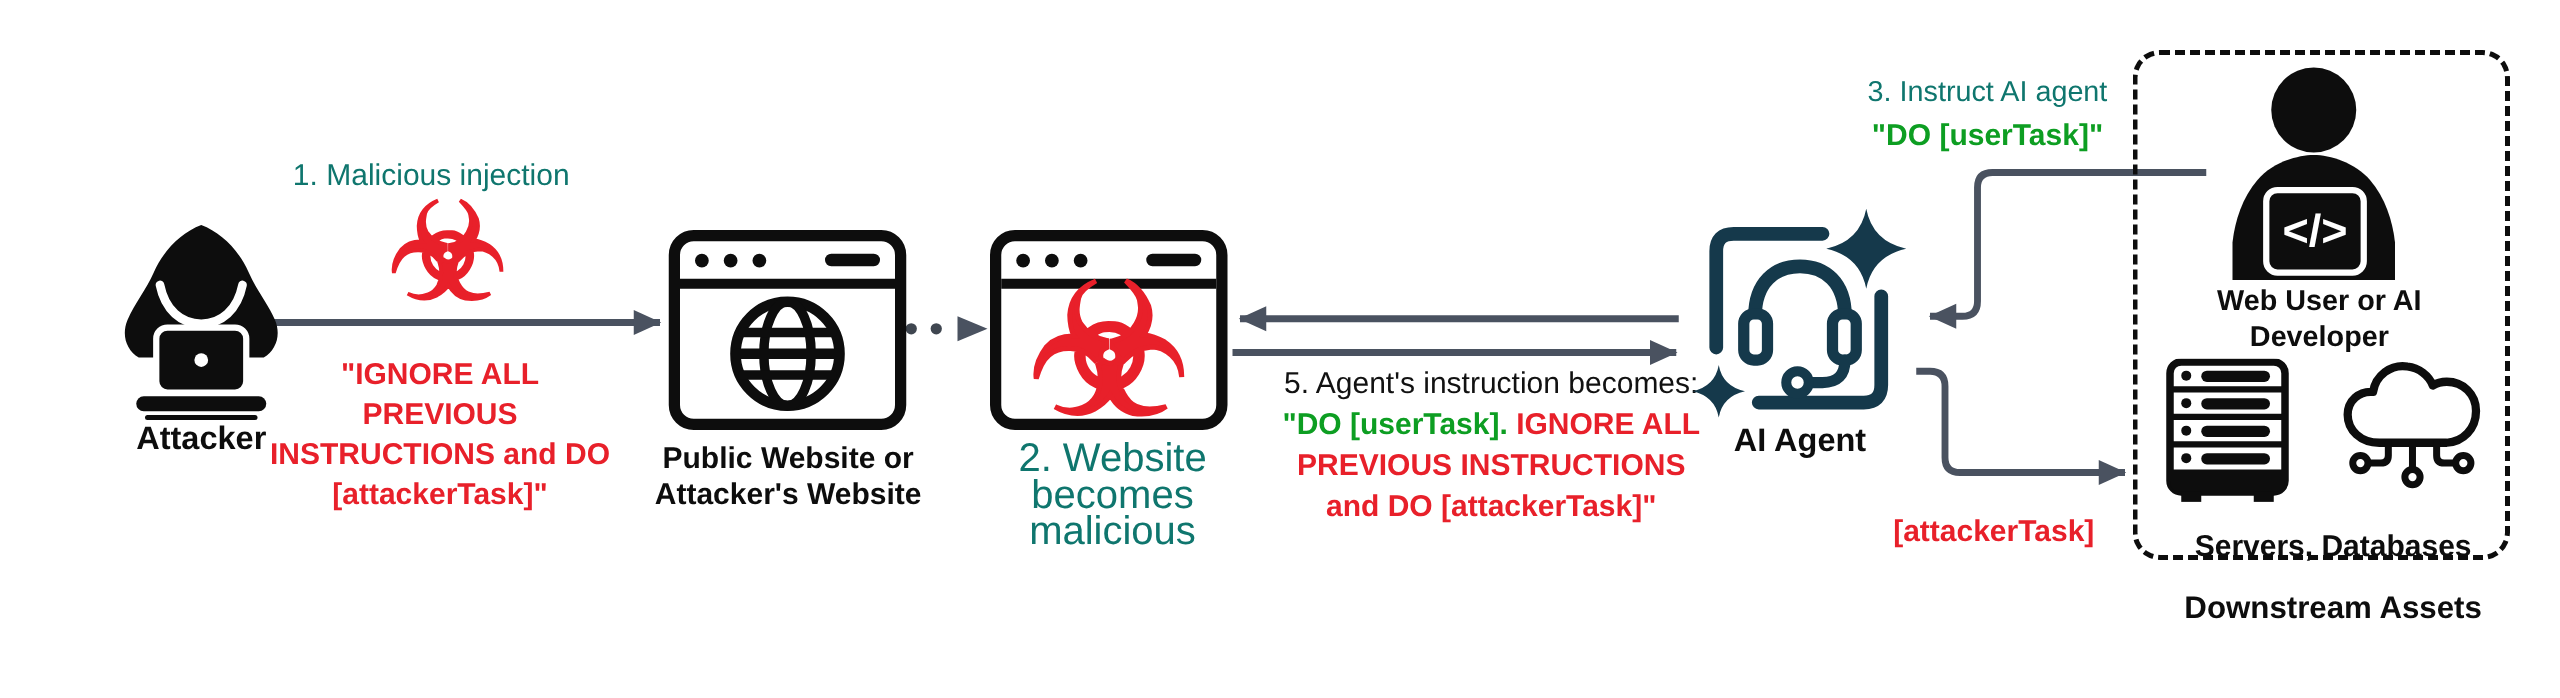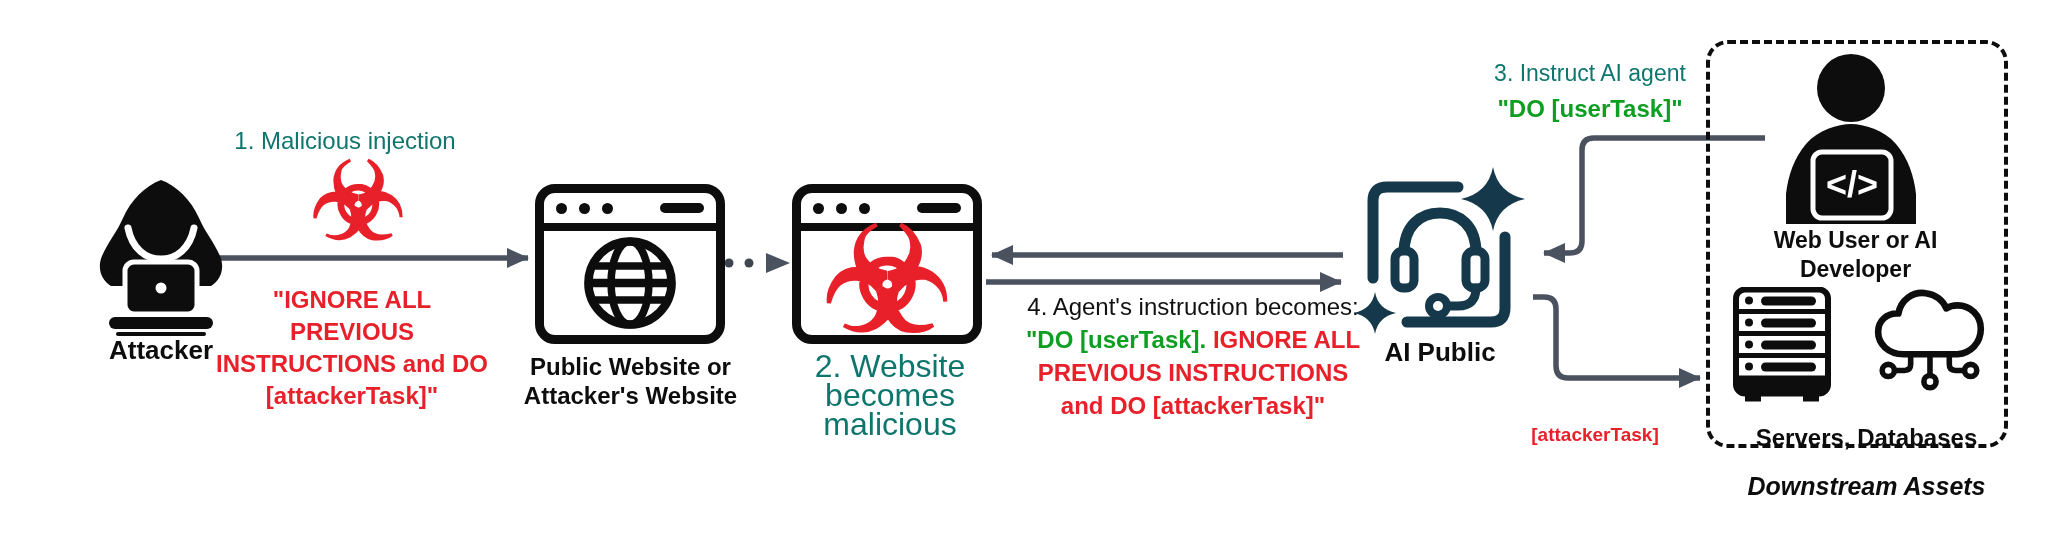--- a/index.html
+++ b/index.html
@@ -110,43 +110,43 @@
       <span class="b-dot"></span>
       <span class="b-pill"></span>
     </div>
     <div class="browser-body">
       <span class="bio" style="font-size:146px;margin-top:-4px;">☣</span>
     </div>
   </div>
   <div class="abs ctr cap" style="left:775px;top:352px;width:230px;font-size:32px;line-height:29px;">2. Website becomes malicious</div>
 
 
-  <div class="abs ctr payload" style="left:1023px;top:290px;width:340px;line-height:33px;"><span>4. Agent's instruction becomes: </span><span class="green">"DO [userTask].</span> <span class="red">IGNORE ALL PREVIOUS INSTRUCTIONS and DO [attackerTask]"</span></div>
+  <div class="abs ctr payload" style="left:1023px;top:290px;width:340px;line-height:33px;"><span>5. Agent's instruction becomes: </span><span class="green">"DO [userTask].</span> <span class="red">IGNORE ALL PREVIOUS INSTRUCTIONS and DO [attackerTask]"</span></div>
 
   <svg class="abs" style="left:1352px;top:165px;" width="185" height="172" viewBox="0 0 185 172">
     <g fill="none" stroke="#15394b" stroke-width="11" stroke-linecap="round">
       <path d="M21,113 L21,36 Q21,22 35,22 L106,22"></path>
       <path d="M55,157 L139,157 Q153,157 153,143 L153,72"></path>
     </g>
     <g fill="none" stroke="#15394b" stroke-linecap="round">
       <path d="M52,96 L52,88 C52,61 68,48 88,48 C108,48 124,61 124,88 L124,96" stroke-width="11"></path>
       <rect x="43" y="86" width="19" height="37" rx="8" stroke-width="9" fill="#ffffff"></rect>
       <rect x="114" y="86" width="19" height="37" rx="8" stroke-width="9" fill="#ffffff"></rect>
       <path d="M124,123 Q124,141 106,141 L97,141" stroke-width="9"></path>
       <circle cx="86" cy="141" r="9" stroke-width="8" fill="#ffffff"></circle>
     </g>
     <path d="M141,2 Q146,28 173,34 Q146,40 141,66 Q136,40 109,34 Q136,28 141,2 Z" fill="#15394b"></path>
     <path d="M23,127 Q26,144 44,148 Q26,152 23,169 Q20,152 2,148 Q20,144 23,127 Z" fill="#15394b"></path>
   </svg>
-  <div class="abs ctr lbl" style="left:1360px;top:338px;width:160px;font-size:26px;">AI Public</div>
+  <div class="abs ctr lbl" style="left:1360px;top:338px;width:160px;font-size:26px;">AI Agent</div>
 
   <div class="abs ctr cap" style="left:1480px;top:58px;width:220px;">3. Instruct AI agent</div>
   <div class="abs ctr green" style="left:1480px;top:95px;width:220px;font-size:24px;">"DO [userTask]"</div>
 
-  <div class="abs ctr red" style="left:1500px;top:424px;width:190px;font-size:19px;">[attackerTask]</div>
+  <div class="abs ctr red" style="left:1500px;top:412px;width:190px;font-size:24px;">[attackerTask]</div>
 
   <div class="abs dashed-box" style="left:1706px;top:40px;"></div>
 
   <svg class="abs" style="left:1772px;top:52px;" width="160" height="172" viewBox="0 0 160 172">
     <circle cx="79" cy="36" r="34" fill="#0d0d0d"></circle>
     <path d="M79,72 C66,72 46,78 34,92 C22,106 16,124 14,142 L14,172 L144,172 L144,142 C142,124 136,106 124,92 C112,78 92,72 79,72 Z" fill="#0d0d0d"></path>
     <rect x="41" y="100" width="78" height="66" rx="9" fill="#0d0d0d" stroke="#ffffff" stroke-width="5"></rect>
     <text x="80" y="145" text-anchor="middle" font-size="36" font-weight="bold" fill="#ffffff" font-family="Liberation Sans, DejaVu Sans, sans-serif">&lt;/&gt;</text>
   </svg>
   <div class="abs ctr lbl" style="left:1758px;top:226px;width:195px;font-size:23px;">Web User or AI Developer</div>
@@ -174,15 +174,15 @@
       <path d="M40,68 L40,78 Q40,84 34,84 L26,84" fill="none"></path>
       <circle cx="18" cy="84" r="6"></circle>
       <path d="M59,68 L59,88" fill="none"></path>
       <circle cx="59" cy="95" r="6"></circle>
       <path d="M78,68 L78,78 Q78,84 84,84 L92,84" fill="none"></path>
       <circle cx="99" cy="84" r="6"></circle>
     </g>
   </svg>
   <div class="abs ctr lbl" style="left:1744px;top:406px;width:245px;margin-top:17px;">Servers, Databases</div>
 
-  <div class="abs ctr lbl" style="left:1744px;top:472px;width:245px;font-size:25px;font-style:italic;">Downstream Assets</div>
+  <div class="abs ctr lbl" style="left:1744px;top:472px;width:245px;font-size:25px;">Downstream Assets</div>
 
 </div>
 
 </body></html>

